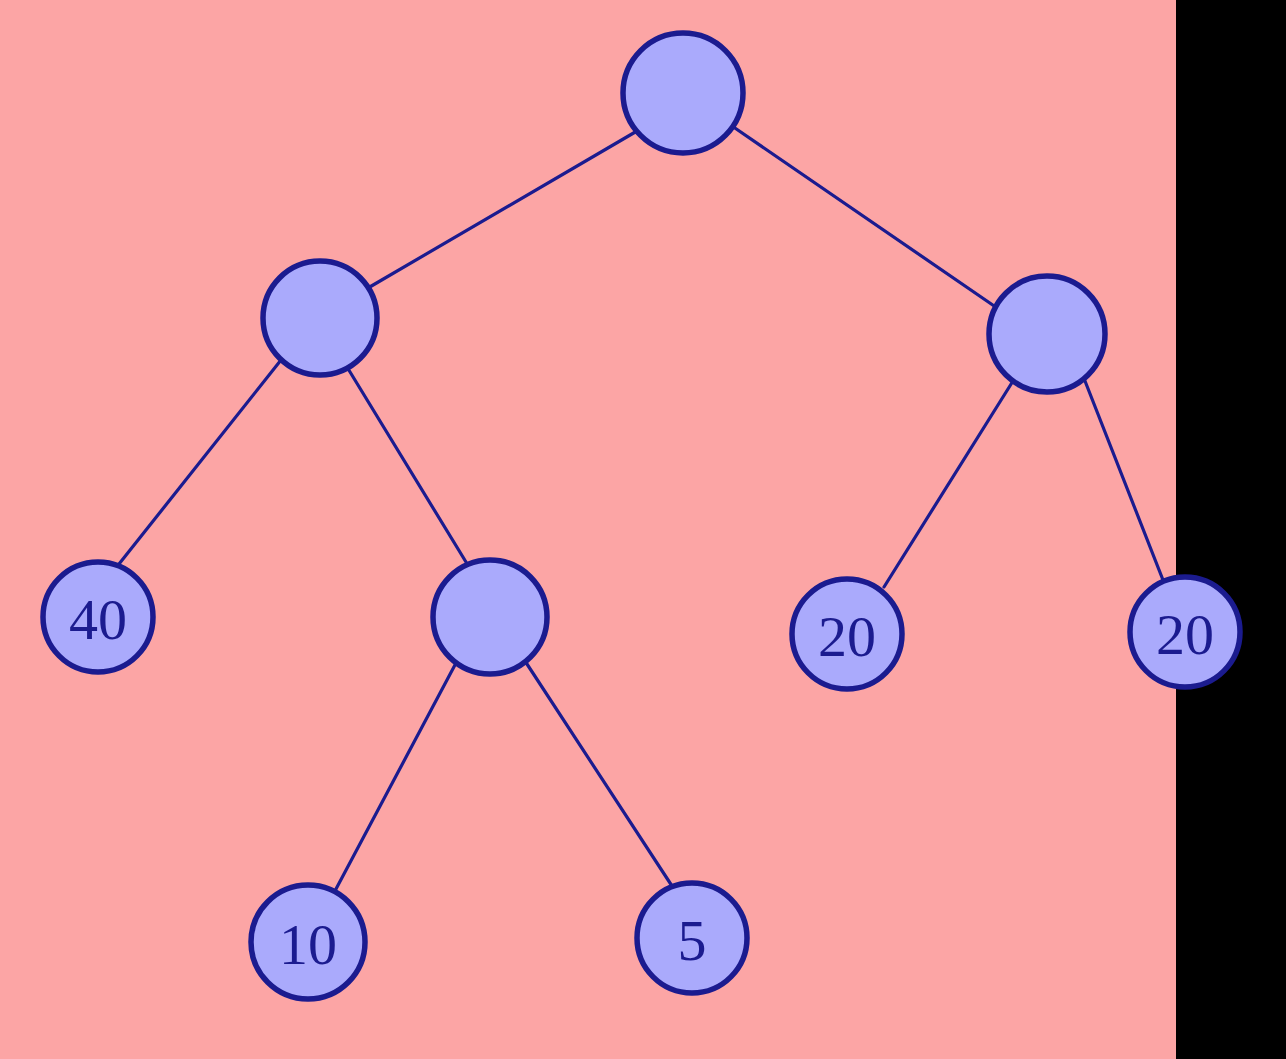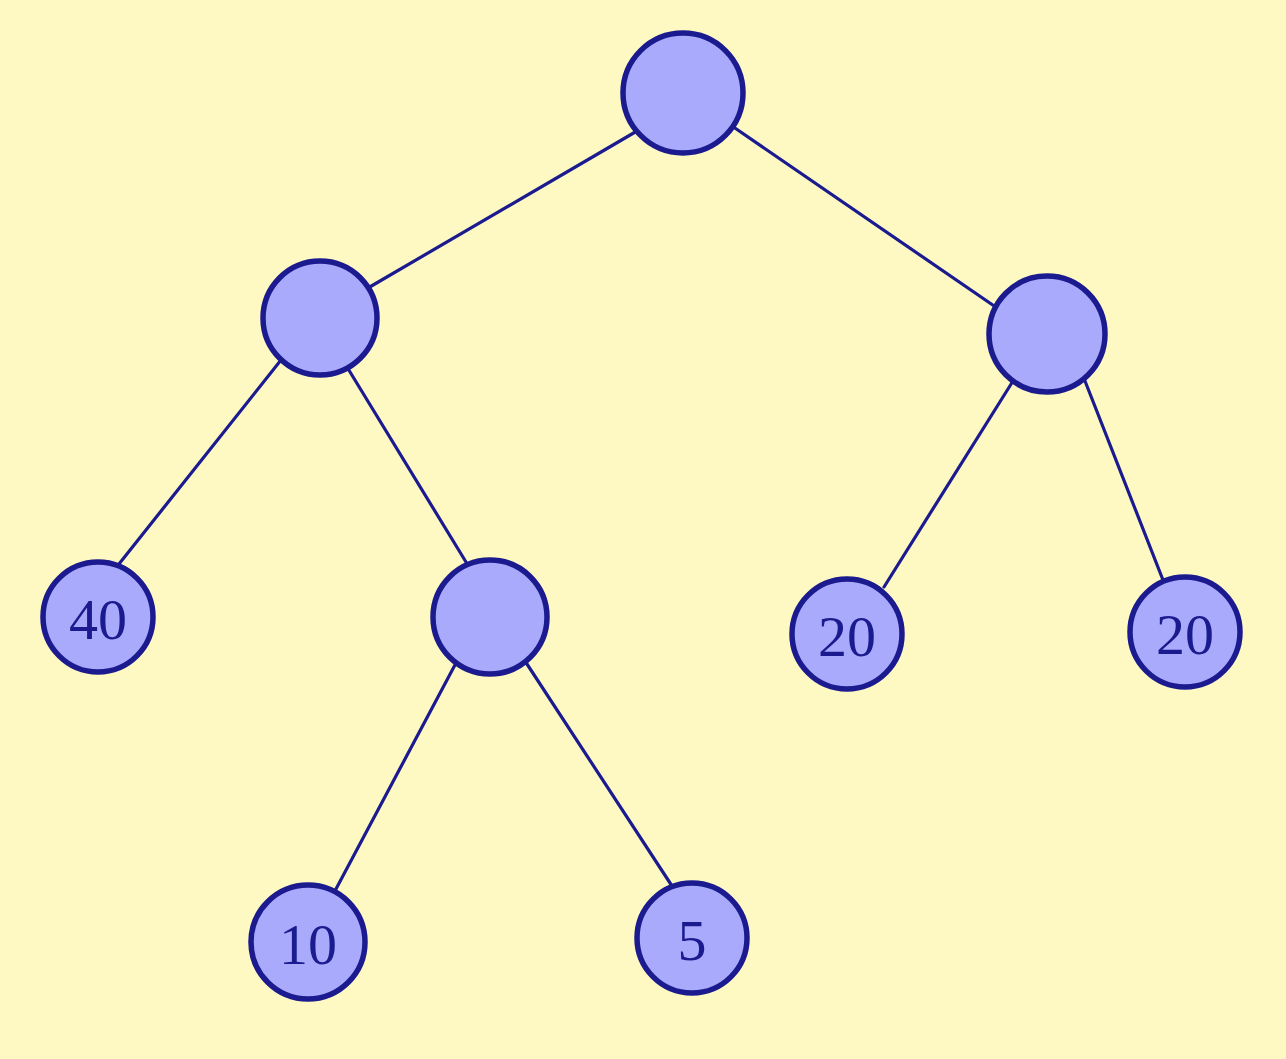--- a/index.html
+++ b/index.html
@@ -9,23 +9,23 @@
     background: #000000;
   }
   body {
     width: 1286px;
     height: 1059px;
     overflow: hidden;
     font-family: "Liberation Serif", "DejaVu Serif", serif;
   }
   #tree-canvas {
     position: relative;
-    width: 1286px;
+    width: 1176px;
     height: 1059px;
-    background: #fef9c3;
+    background: #fca5a5;
   }
   svg.tree-svg {
     position: absolute;
     top: 0;
     left: 0;
     width: 1286px;
     height: 1059px;
     display: block;
   }
   .tree-edge {

